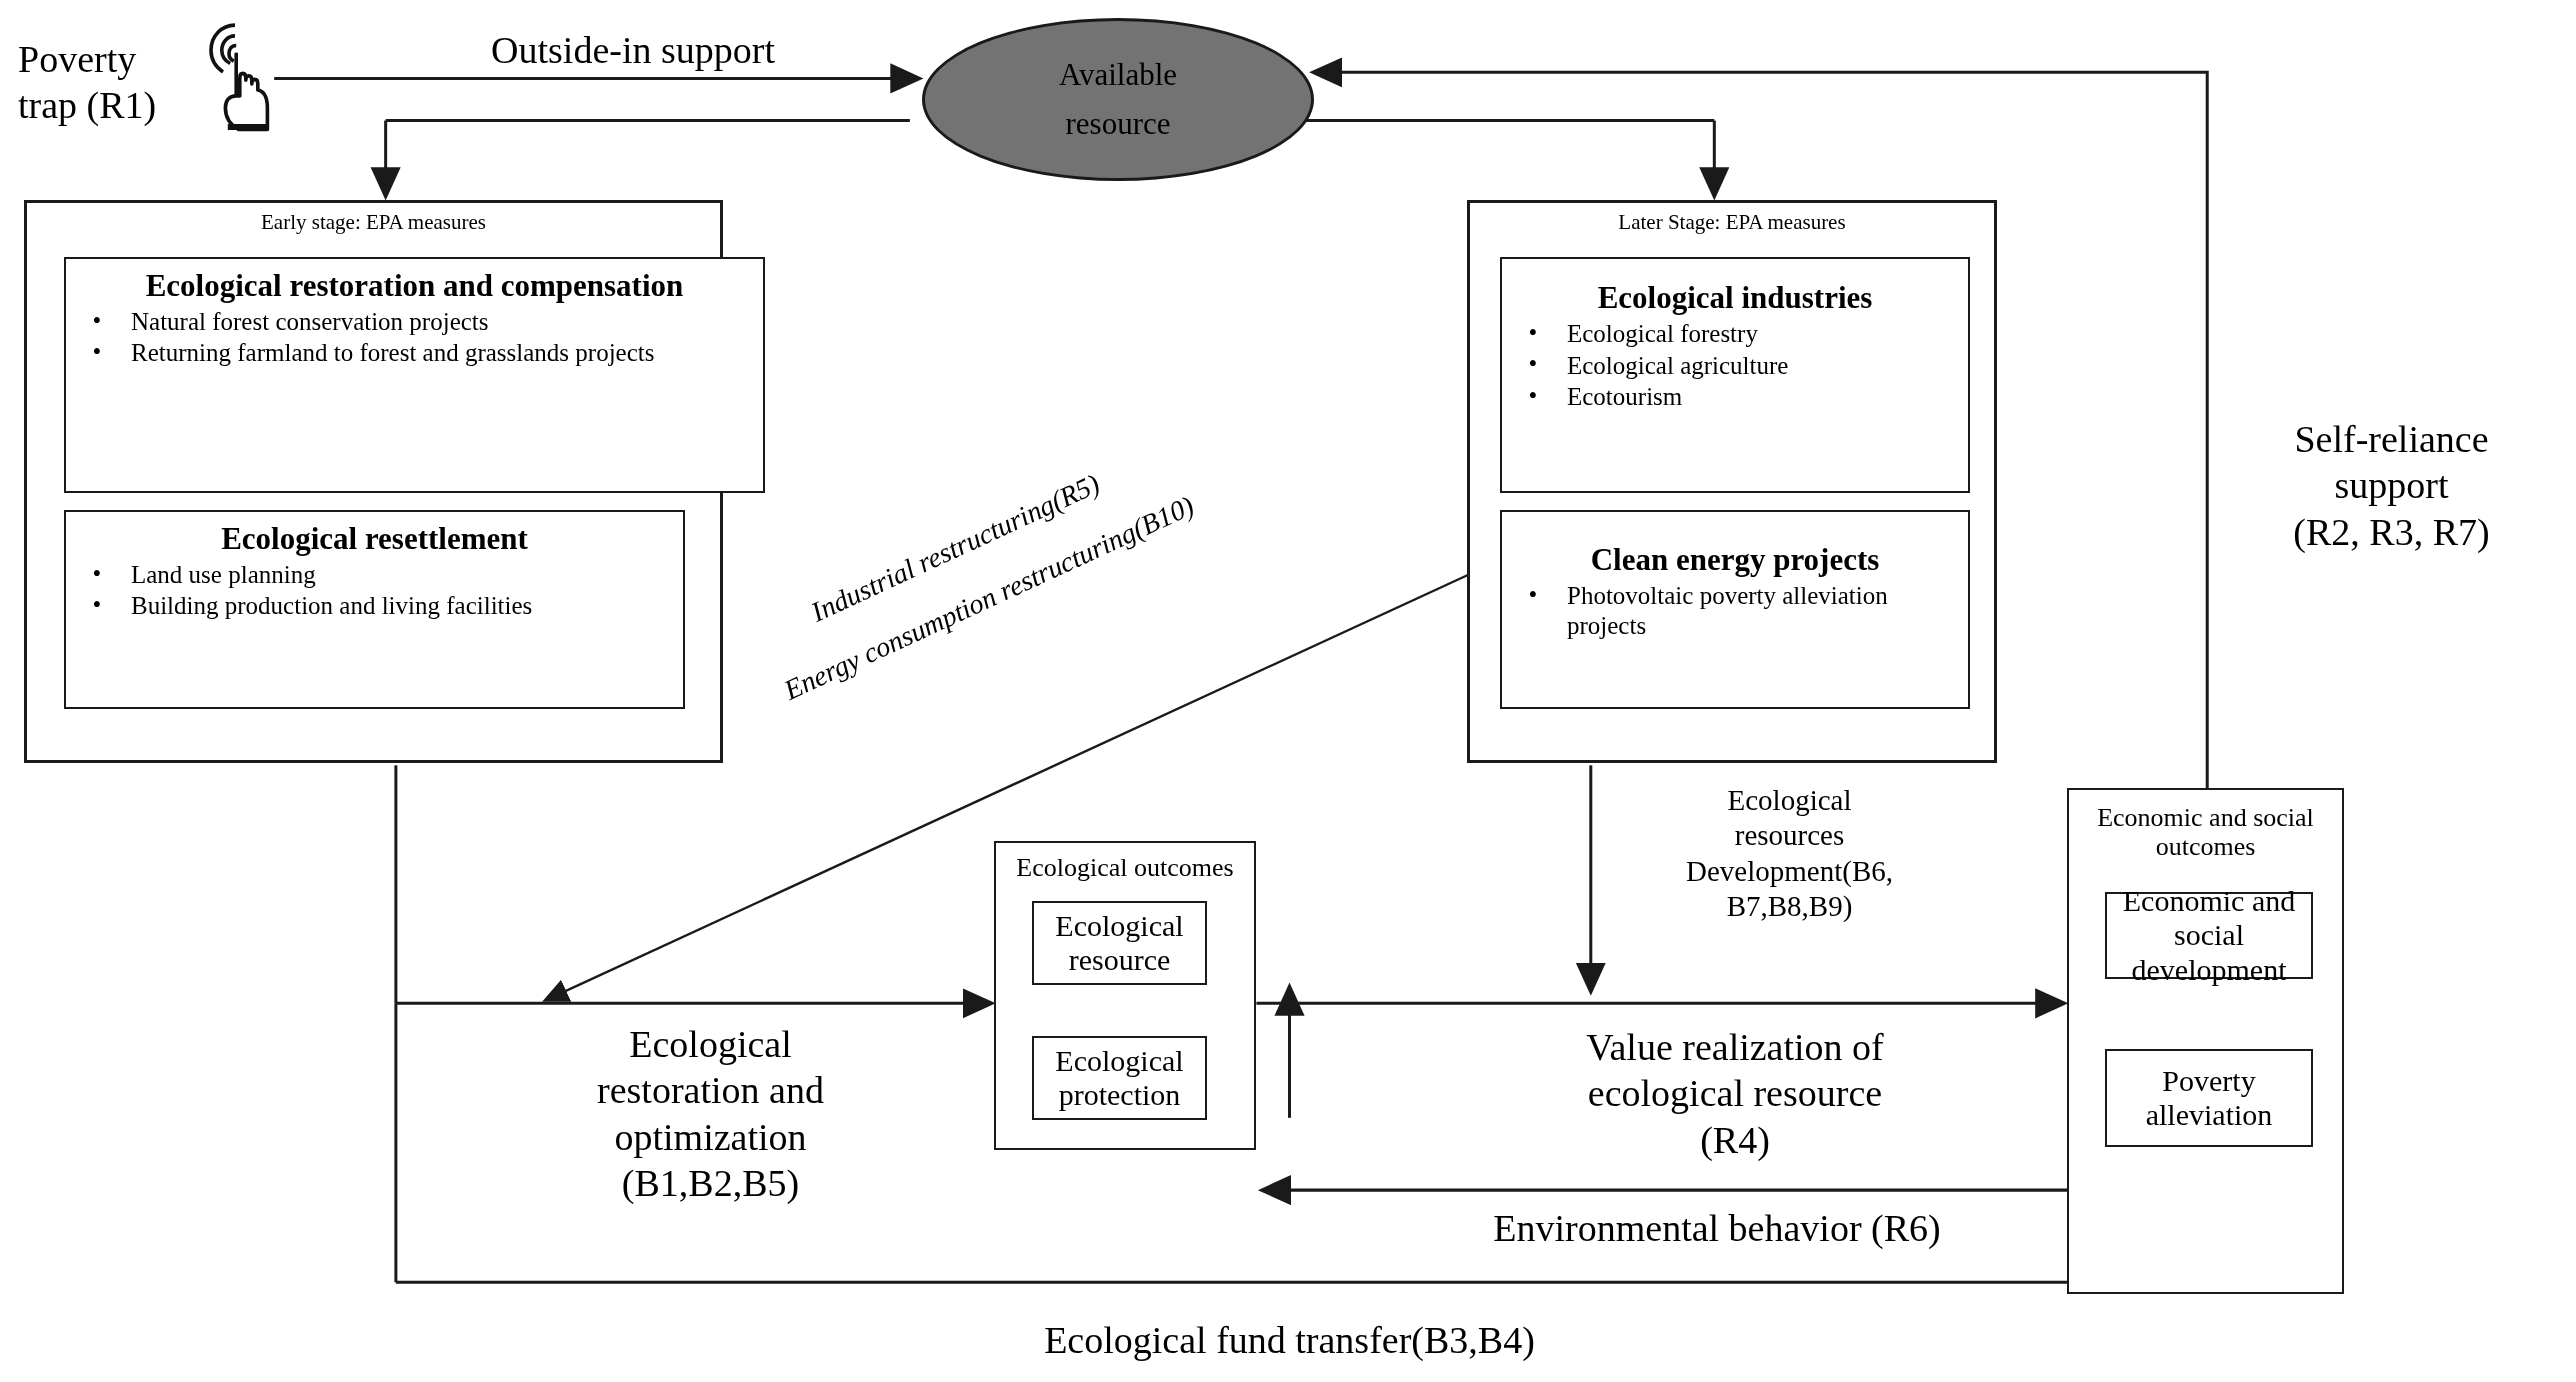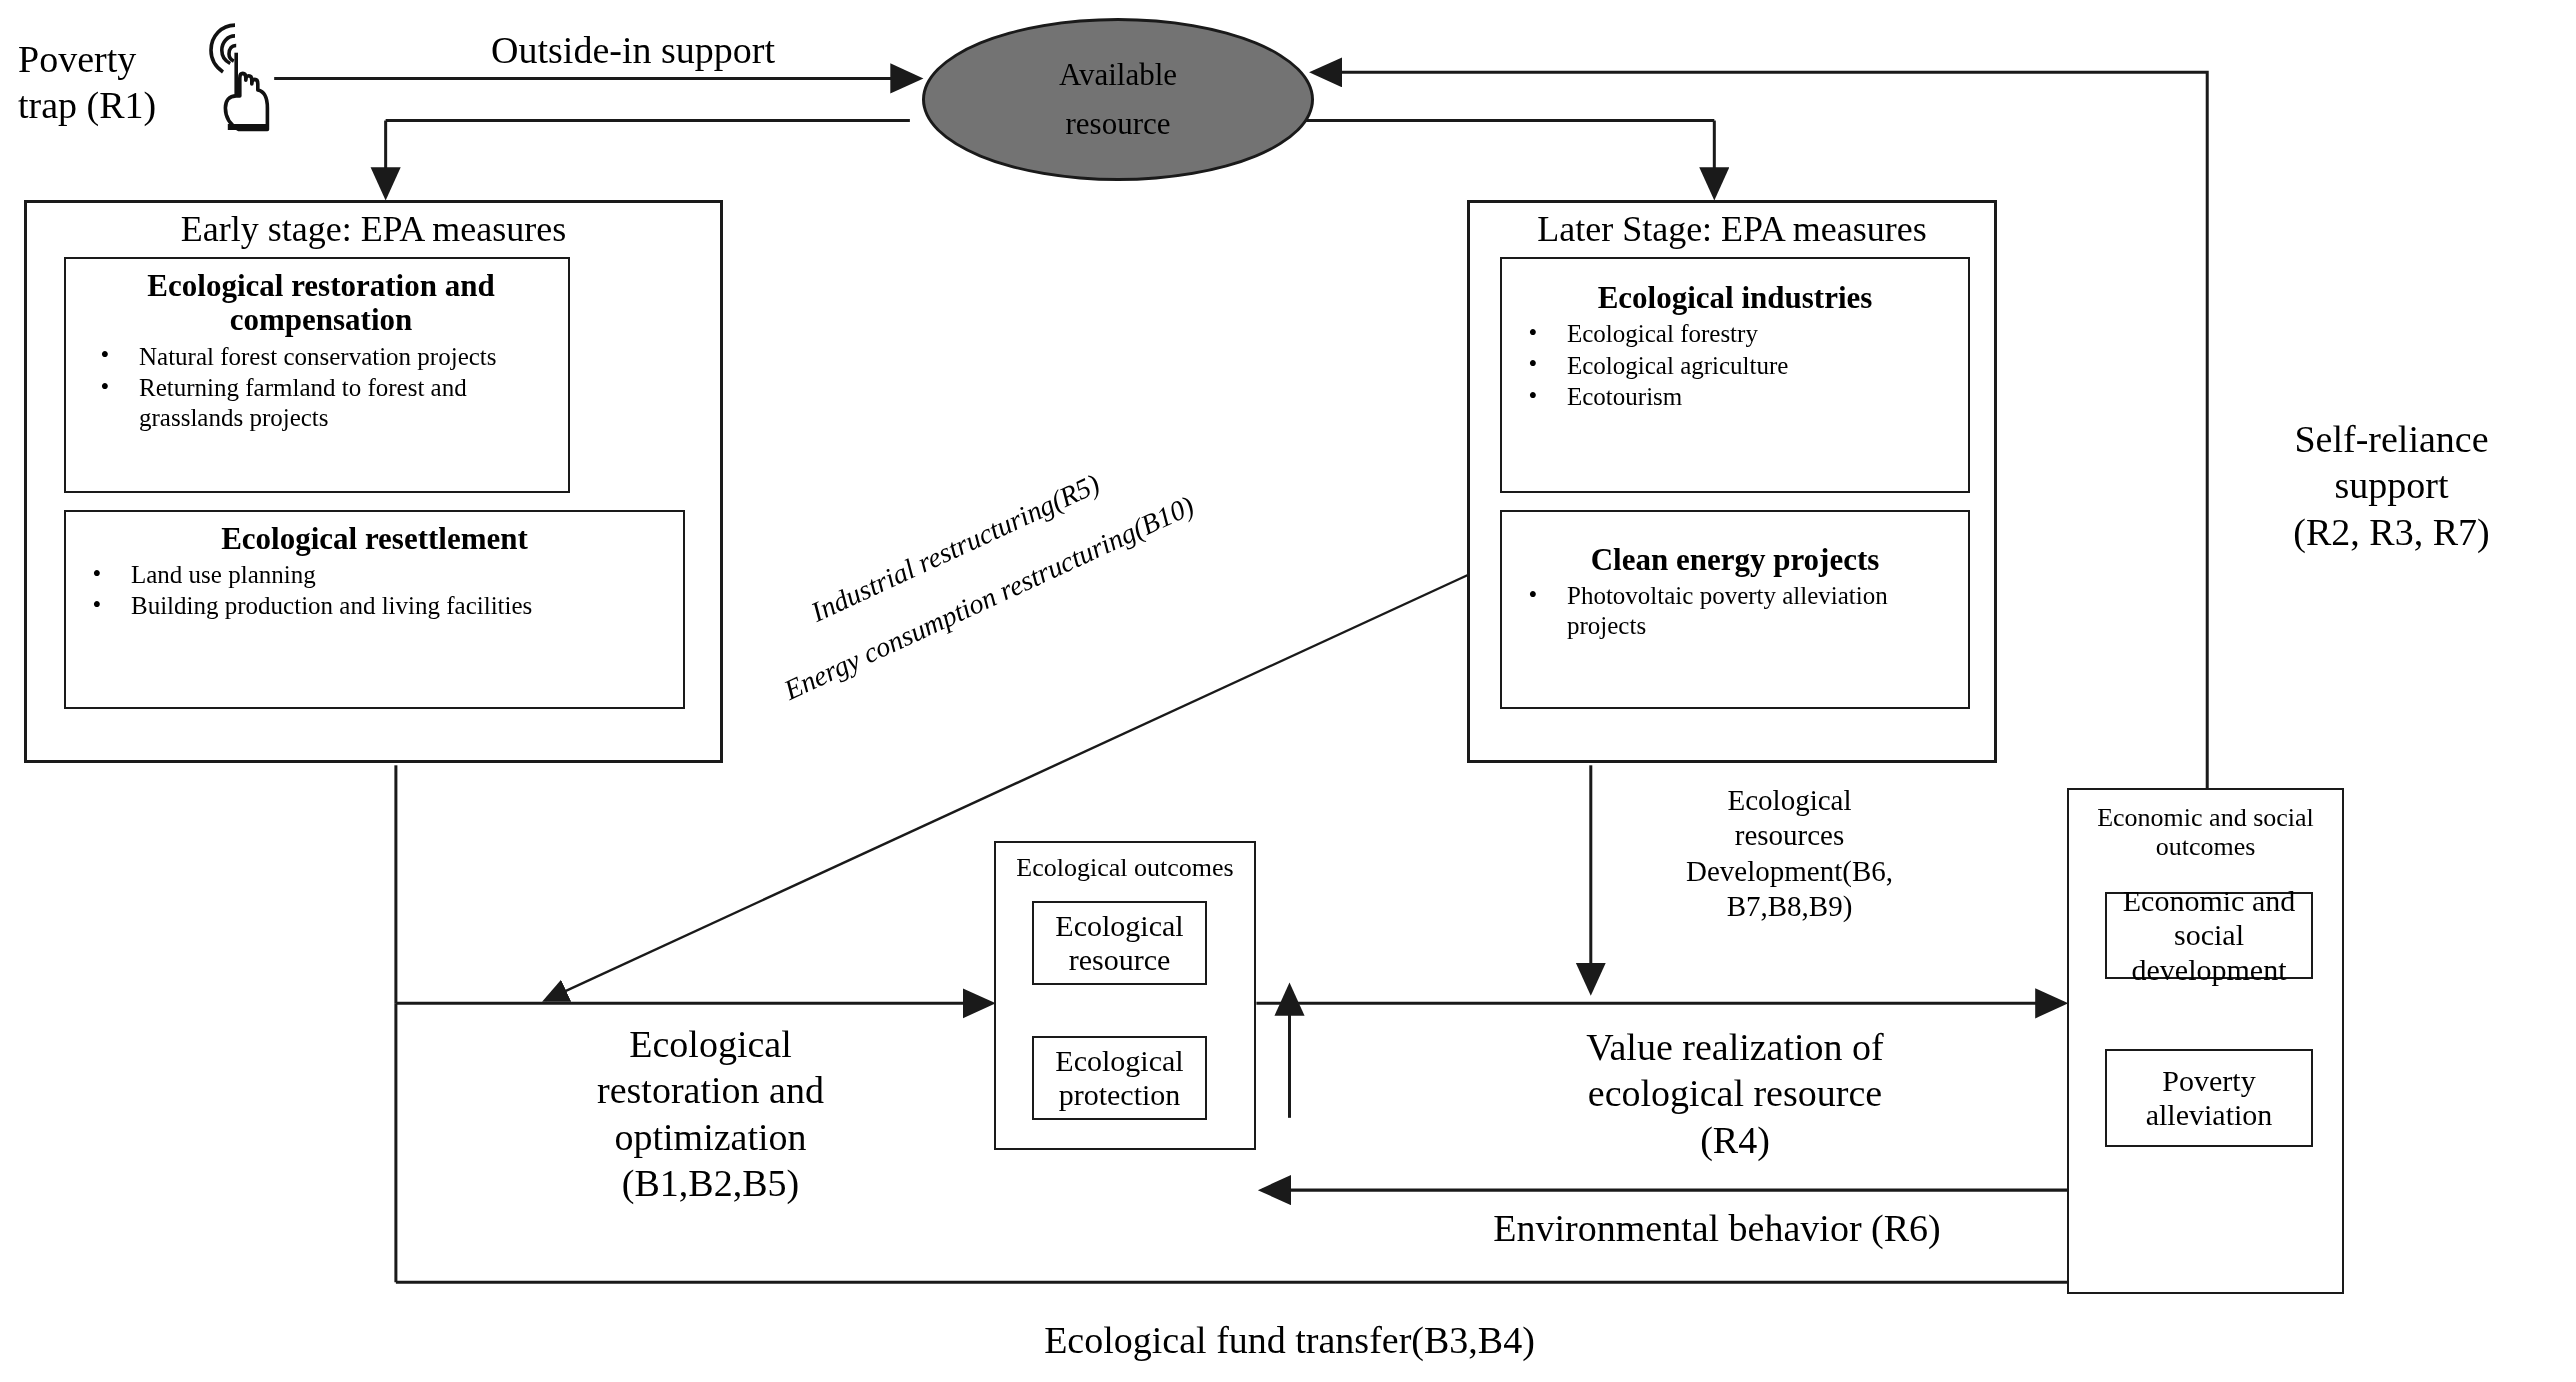--- a/index.html
+++ b/index.html
@@ -5,21 +5,21 @@
   html,body{margin:0;padding:0;background:#ffffff;}
   body{font-family:"Liberation Serif","DejaVu Serif",serif;color:#000;}
   #stage{position:relative;width:2576px;height:1383px;background:#fff;overflow:hidden;}
   svg.wires{position:absolute;left:0;top:0;width:2576px;height:1383px;pointer-events:none;}
 
   .node{position:absolute;box-sizing:border-box;background:#fff;}
   .outer-box{border:3px solid #1a1a1a;}
   .inner-box{border:2.4px solid #1a1a1a;}
   .thin-box{border:2.4px solid #1a1a1a;}
 
-  .stage-title{text-align:center;font-size:36px;line-height:1.05;padding-top:8.4px;}
+  .stage-title{text-align:center;font-size:21px;line-height:1.05;padding-top:8.4px;}
   .grp-title{text-align:center;font-weight:bold;font-size:31px;line-height:1.12;}
   ul.bul{list-style:none;margin:3.6px 0 0 0;padding:0;}
   ul.bul li{position:relative;font-size:25px;line-height:1.20;padding-left:65px;margin-bottom:1.2px;}
   ul.bul li:before{content:"\2022";position:absolute;left:26.5px;top:-1.2px;font-size:25px;}
 
   .plain-label{position:absolute;font-size:38px;line-height:1.22;text-align:center;white-space:pre-line;}
   .plain-label.left{text-align:left;}
   .ital{font-style:italic;}
 
   .center-title{text-align:center;font-size:26px;line-height:1.12;}
@@ -100,21 +100,21 @@
 resource</span>
   </div>
 
   <div class="plain-label" style="left:2223px; top:416px; width:337px;">Self-reliance
 support
 (R2, R3, R7)</div>
 
   <div class="node outer-box" style="left:24px; top:200px; width:699px; height:563px;">
     <div class="stage-title">Early stage: EPA measures</div>
 
-    <div class="node inner-box" style="left:37px; top:54px; width:506px; height:236px; position:absolute;padding-left:8px;">
+    <div class="node inner-box" style="left:37px; top:54px; width:701px; height:236px; position:absolute;">
       <div class="grp-title" style="padding-top:9.6px;">Ecological restoration and compensation</div>
       <ul class="bul">
         <li>Natural forest conservation projects</li>
         <li>Returning farmland to forest and grasslands projects</li>
       </ul>
     </div>
 
     <div class="node inner-box" style="left:37px; top:307px; width:621px; height:199px; position:absolute;">
       <div class="grp-title" style="padding-top:9.6px;">Ecological resettlement</div>
       <ul class="bul">

